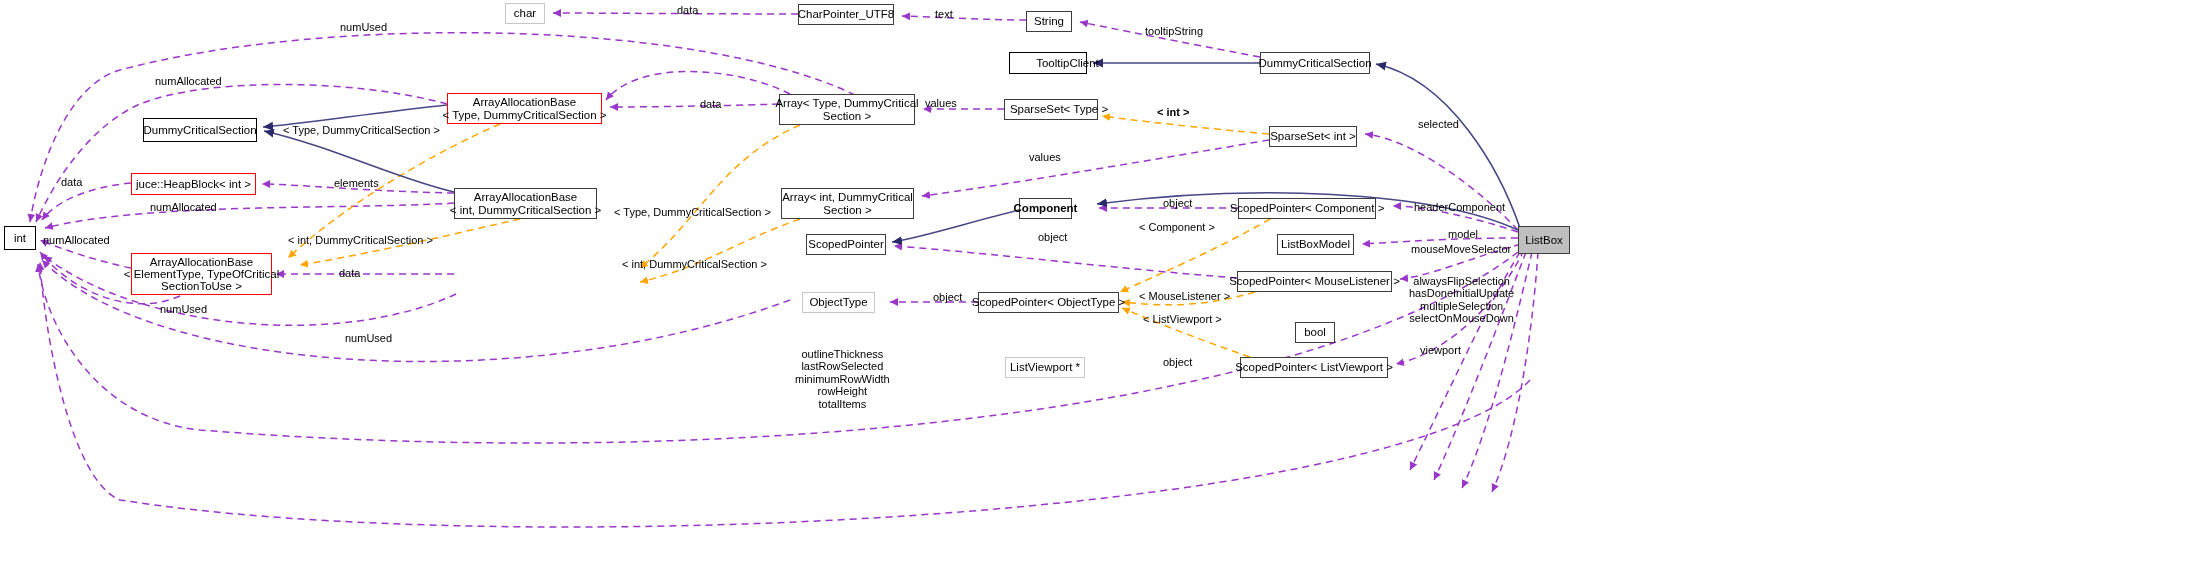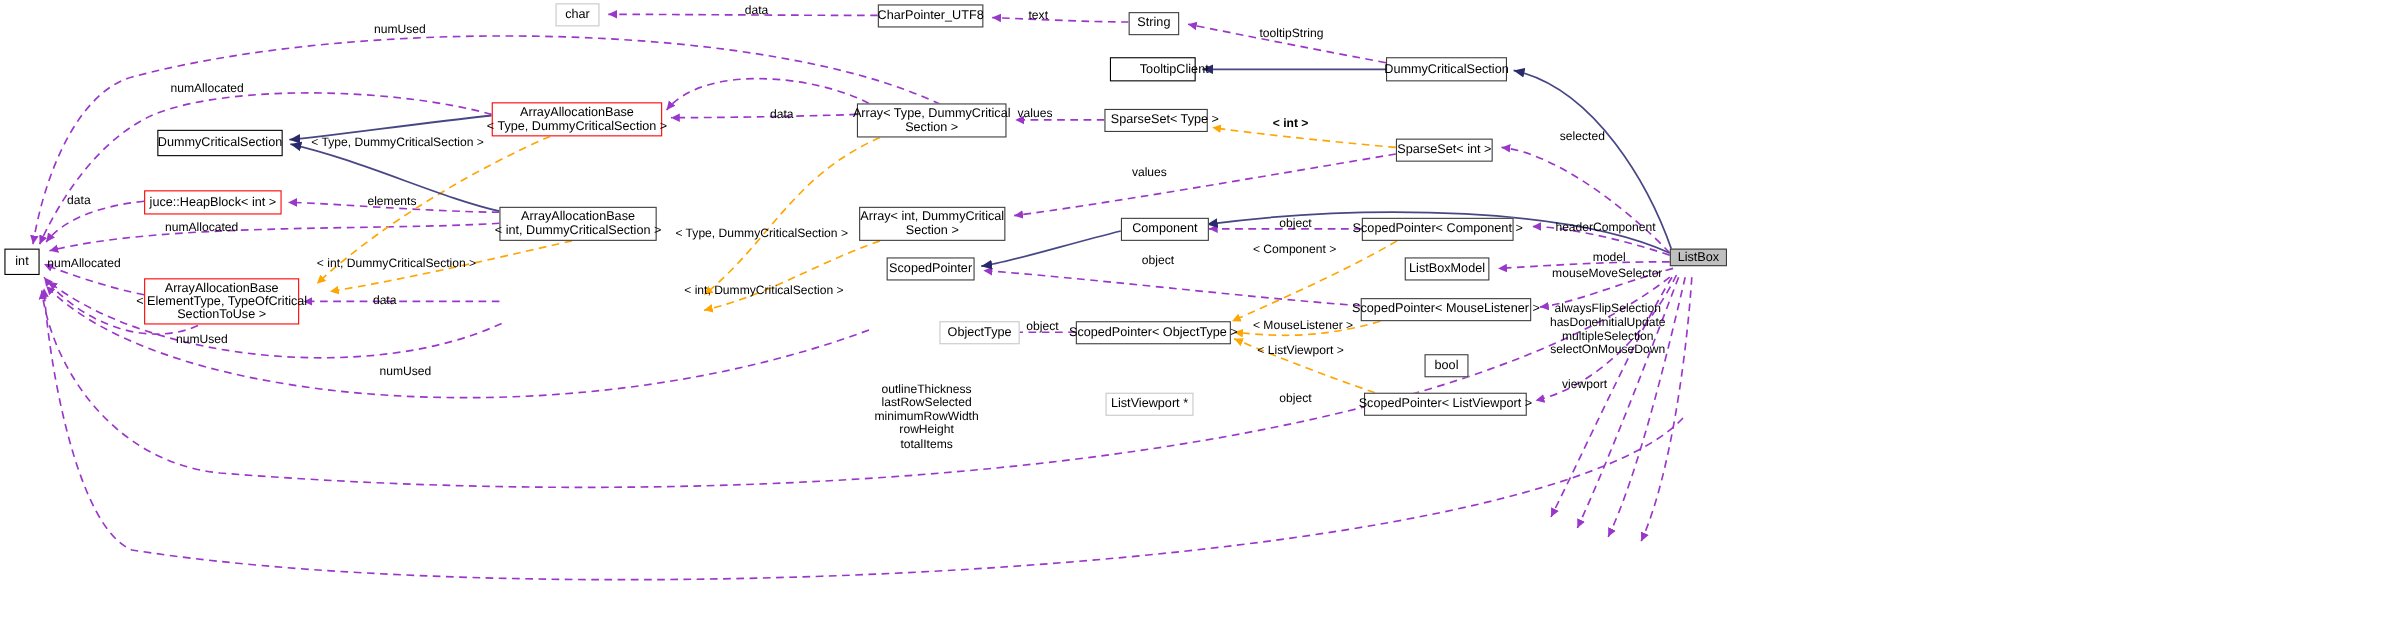--- a/index.html
+++ b/index.html
@@ -144,36 +144,36 @@
   <div class="node n-red" style="left:447px;top:93px;width:155px;height:31px;">ArrayAllocationBase
 &lt; Type, DummyCriticalSection &gt;</div>
   <div class="node n-solid" style="left:454px;top:188px;width:143px;height:31px;">ArrayAllocationBase
 &lt; int, DummyCriticalSection &gt;</div>
   <div class="node n-grey" style="left:505px;top:3px;width:40px;height:21px;">char</div>
   <div class="node n-solid" style="left:779px;top:94px;width:136px;height:31px;">Array&lt; Type, DummyCritical
 Section &gt;</div>
   <div class="node n-solid" style="left:781px;top:188px;width:133px;height:31px;">Array&lt; int, DummyCritical
 Section &gt;</div>
   <div class="node n-solid" style="left:806px;top:234px;width:80px;height:21px;">ScopedPointer</div>
-  <div class="node n-grey" style="left:854px;top:292px;width:73px;height:21px;">ObjectType</div>
+  <div class="node n-grey" style="left:802px;top:292px;width:73px;height:21px;">ObjectType</div>
   <div class="node n-solid" style="left:798px;top:4px;width:96px;height:21px;">CharPointer_UTF8</div>
   <div class="node n-solid" style="left:1004px;top:99px;width:94px;height:21px;padding-left:21px;">SparseSet&lt; Type &gt;</div>
   <div class="node n-grey" style="left:1005px;top:357px;width:80px;height:21px;">ListViewport *</div>
-  <div class="node n-solid" style="left:1019px;top:198px;width:80px;height:21px;">Component</div>
+  <div class="node n-solid" style="left:1019px;top:198px;width:53px;height:21px;font-weight:bold;">Component</div>
   <div class="node n-solid" style="left:978px;top:292px;width:141px;height:21px;">ScopedPointer&lt; ObjectType &gt;</div>
   <div class="node n-solid" style="left:1026px;top:11px;width:46px;height:21px;">String</div>
   <div class="node n-black" style="left:1009px;top:52px;width:78px;height:22px;padding-left:44px;">TooltipClient</div>
   <div class="node n-solid" style="left:1269px;top:126px;width:88px;height:21px;">SparseSet&lt; int &gt;</div>
   <div class="node n-solid" style="left:1277px;top:234px;width:77px;height:21px;">ListBoxModel</div>
   <div class="node n-solid" style="left:1238px;top:198px;width:138px;height:21px;">ScopedPointer&lt; Component &gt;</div>
   <div class="node n-solid" style="left:1237px;top:271px;width:155px;height:21px;">ScopedPointer&lt; MouseListener &gt;</div>
   <div class="node n-solid" style="left:1240px;top:357px;width:148px;height:21px;">ScopedPointer&lt; ListViewport &gt;</div>
   <div class="node n-solid" style="left:1295px;top:322px;width:40px;height:21px;">bool</div>
   <div class="node n-solid" style="left:1260px;top:52px;width:110px;height:22px;">DummyCriticalSection</div>
-  <div class="node n-cur" style="left:1518px;top:226px;width:52px;height:16px;text-align:center;">ListBox</div>
+  <div class="node n-cur" style="left:1518px;top:226px;width:52px;height:28px;text-align:center;">ListBox</div>
 
   <div class="elabel" style="left:340px;top:21px;">numUsed</div>
   <div class="elabel" style="left:155px;top:75px;">numAllocated</div>
   <div class="elabel" style="left:283px;top:124px;">&lt; Type, DummyCriticalSection &gt;</div>
   <div class="elabel" style="left:61px;top:176px;">data</div>
   <div class="elabel" style="left:334px;top:177px;">elements</div>
   <div class="elabel" style="left:150px;top:201px;">numAllocated</div>
   <div class="elabel" style="left:43px;top:234px;">numAllocated</div>
   <div class="elabel" style="left:288px;top:234px;">&lt; int, DummyCriticalSection &gt;</div>
   <div class="elabel" style="left:339px;top:267px;">data</div>

